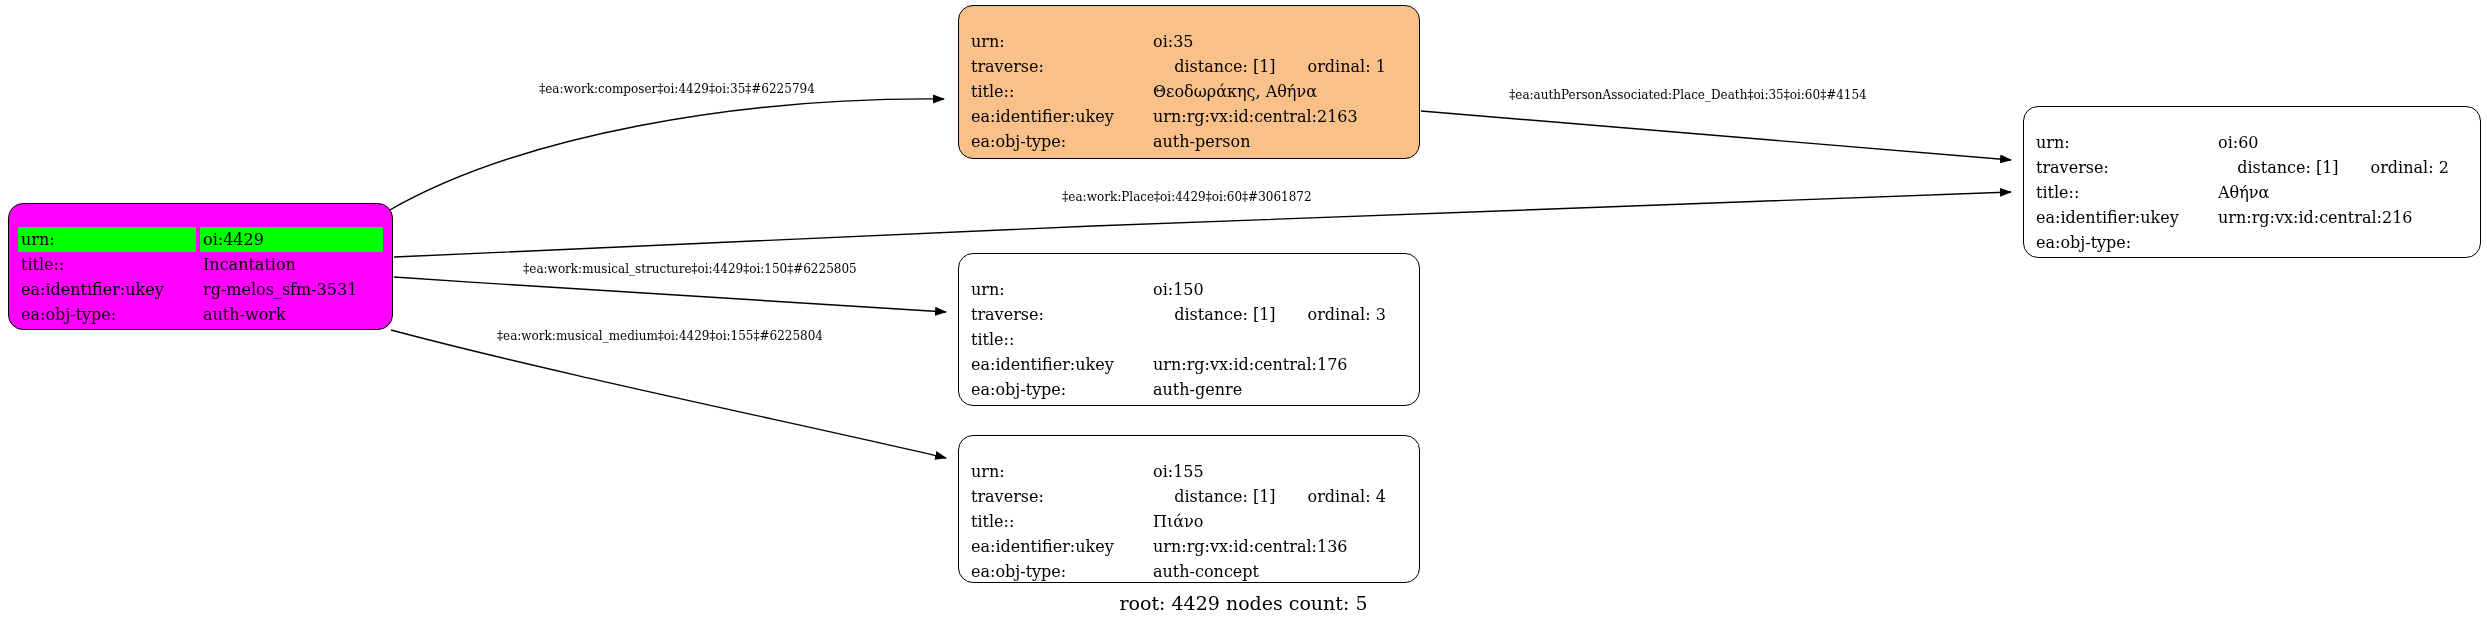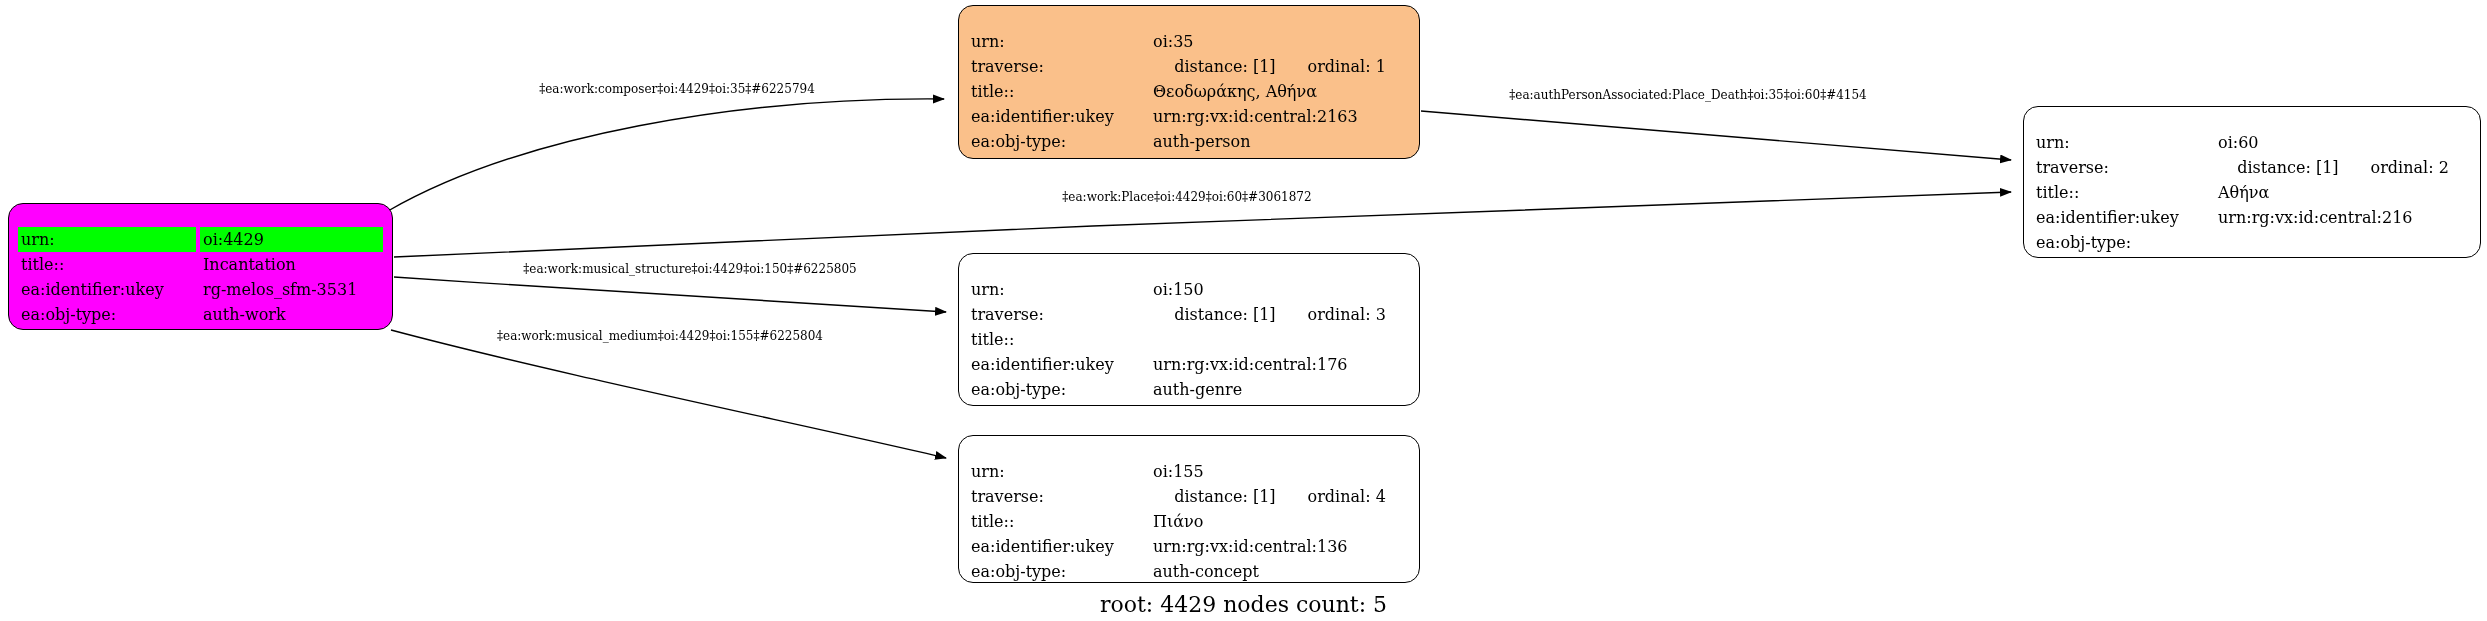--- a/index.html
+++ b/index.html
@@ -53,21 +53,21 @@
   #el-placedeath{ left: 1688px; top: 95px;  }
   #el-workplace { left: 1187px; top: 197px; }
   #el-structure { left: 654px;  top: 269px; margin-left: 36px; }
   #el-medium    { left: 660px;  top: 336px; }
 
   .caption {
     position: absolute;
     left: 0; right: 0;
     top: 592px;
     text-align: center;
-    font-size: 22px;
+    font-size: 19px;
   }
 </style>
 </head>
 <body>
 
 <div class="canvas">
 
   <svg class="edges" viewBox="0 0 2487 621">
     <defs>
       <marker id="arrow" markerWidth="13" markerHeight="10" refX="11" refY="4.5" orient="auto" markerUnits="userSpaceOnUse">

